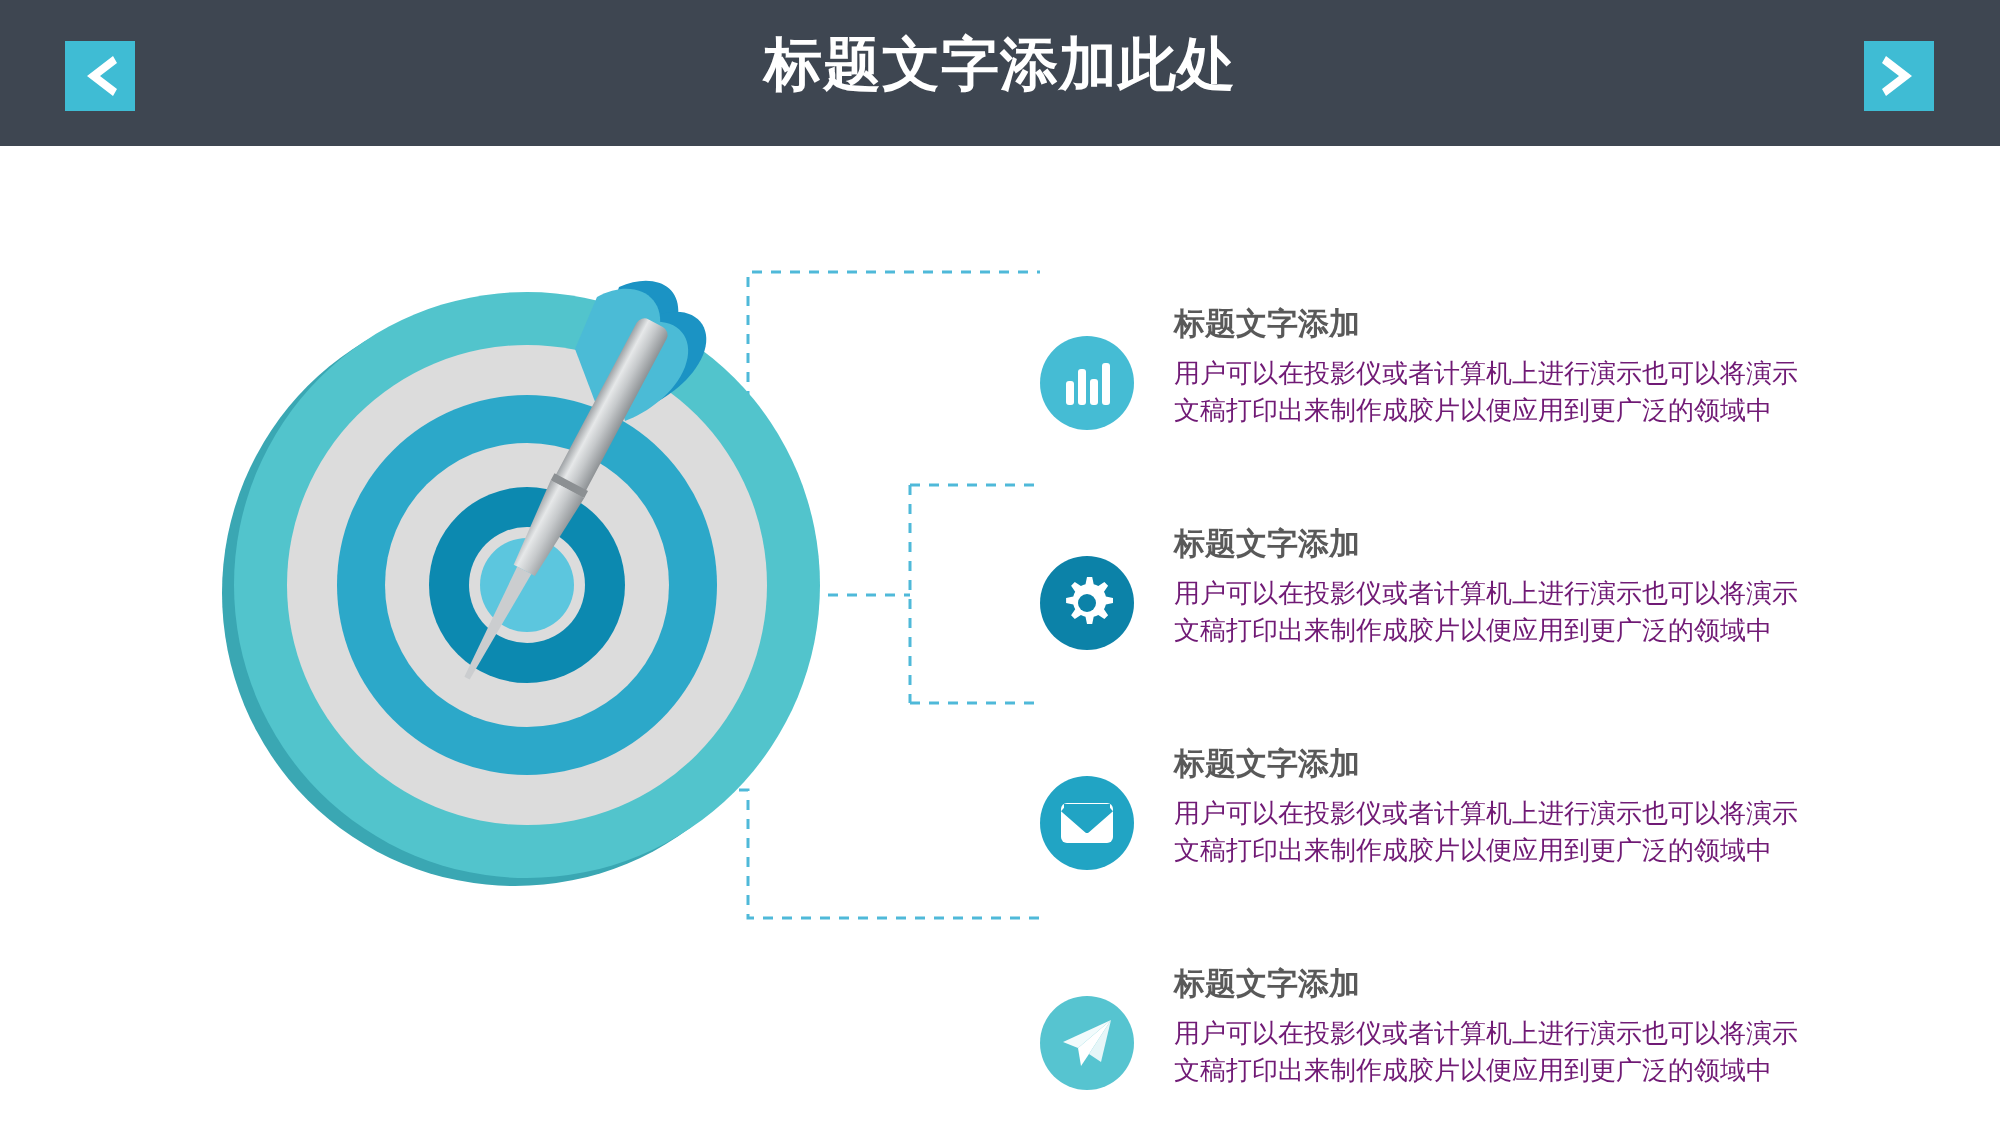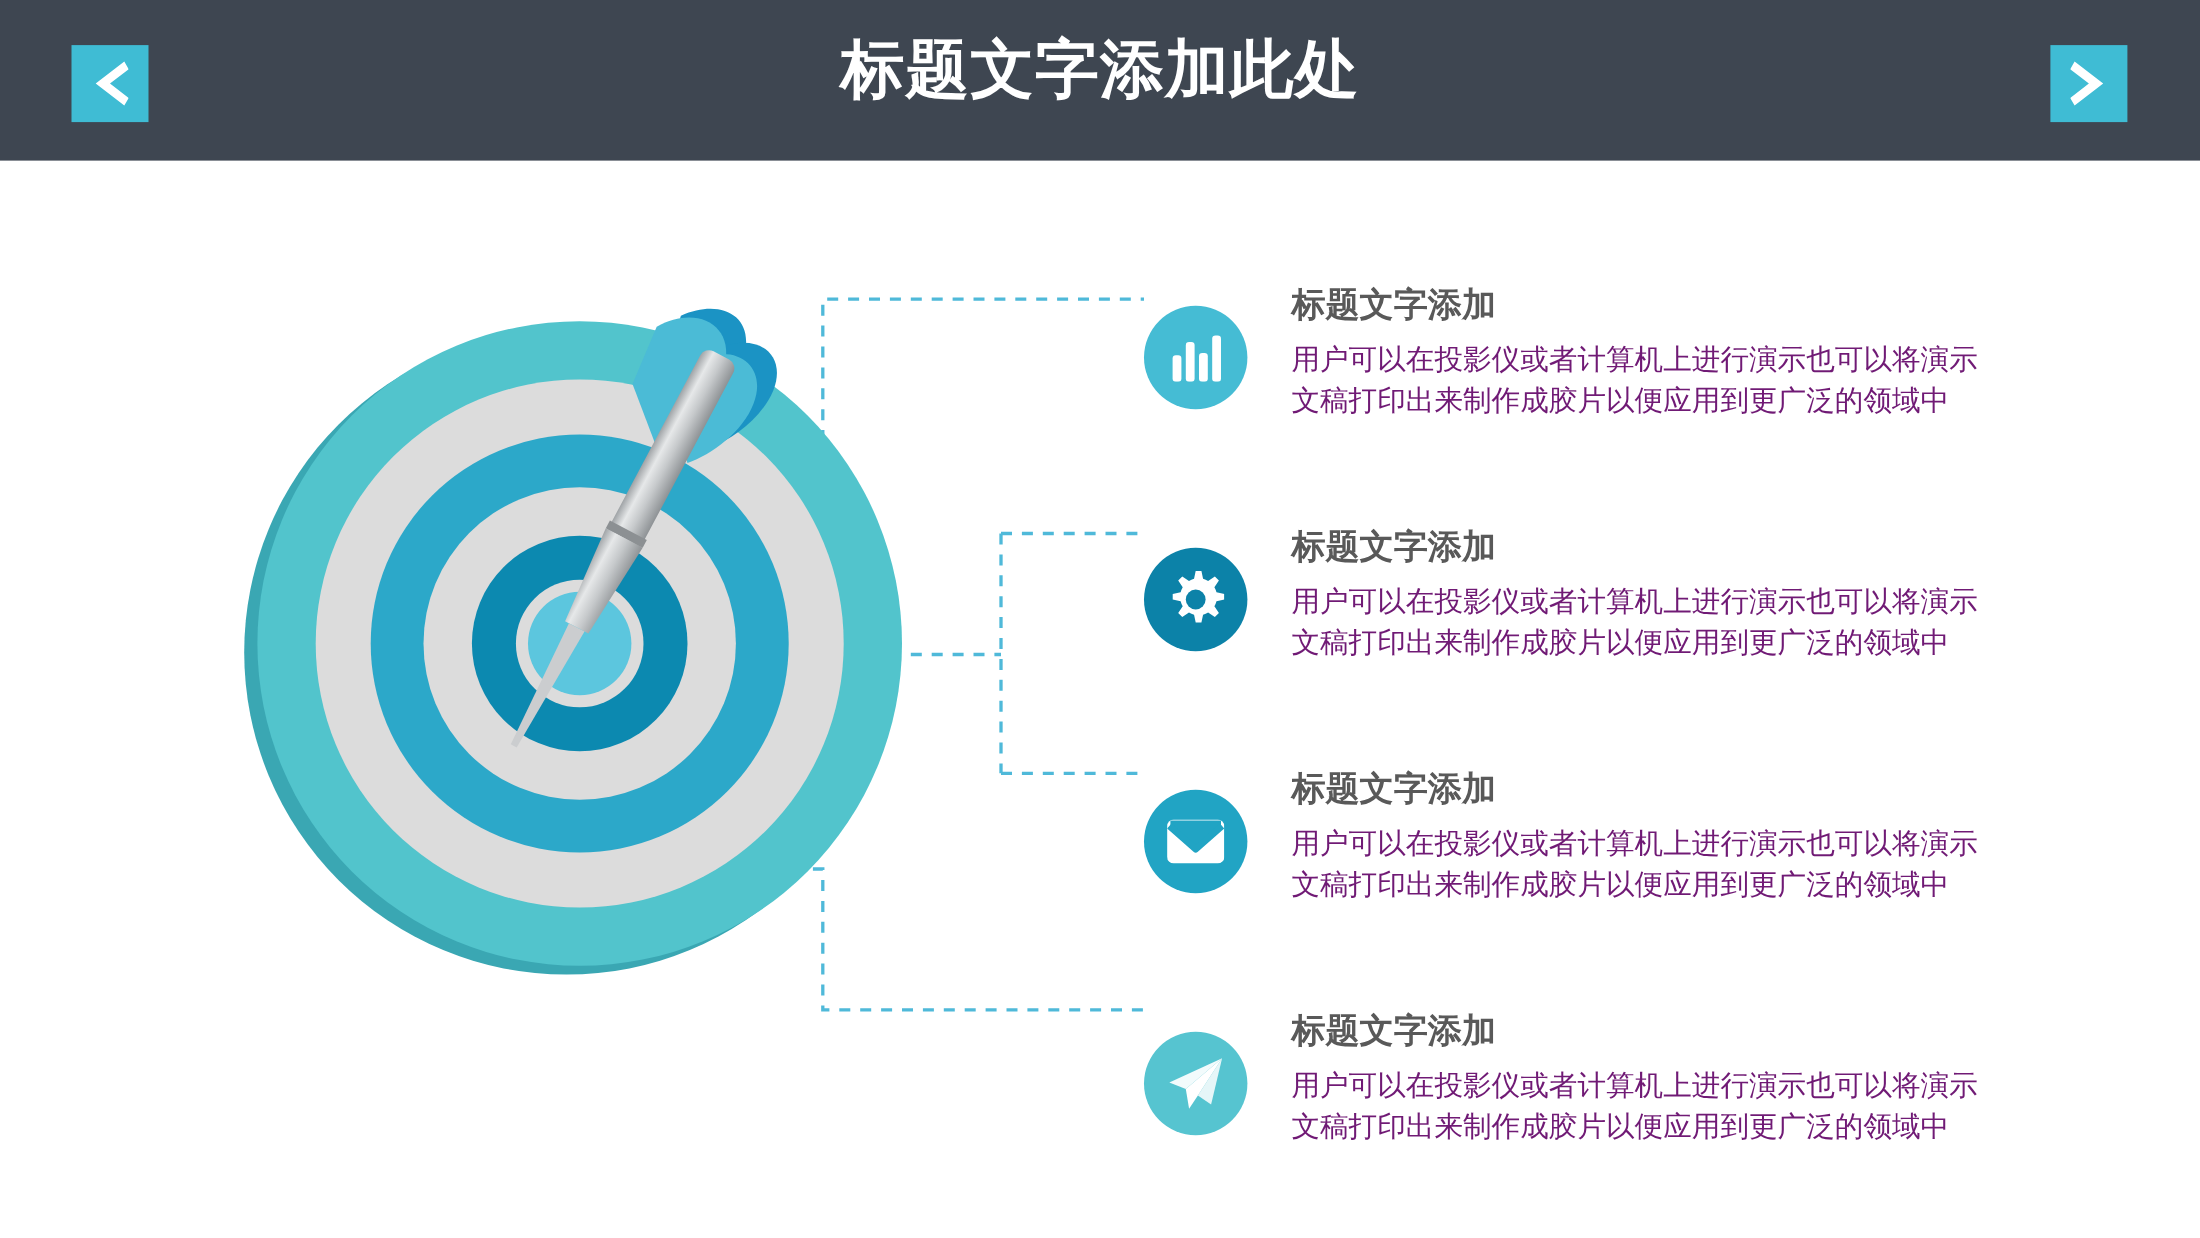--- a/index.html
+++ b/index.html
@@ -77,21 +77,21 @@
   
   #items {
     position: absolute;
     left: 1040px;
     top: 210px;
     width: 870px;
   }
   .item {
     position: relative;
     display: flex;
-    align-items: center;
+    align-items: flex-end;
     height: 220px;
   }
   .item-icon {
     flex: 0 0 auto;
     width: 94px;
     height: 94px;
     border-radius: 50%;
     display: flex;
     align-items: center;
     justify-content: center;

